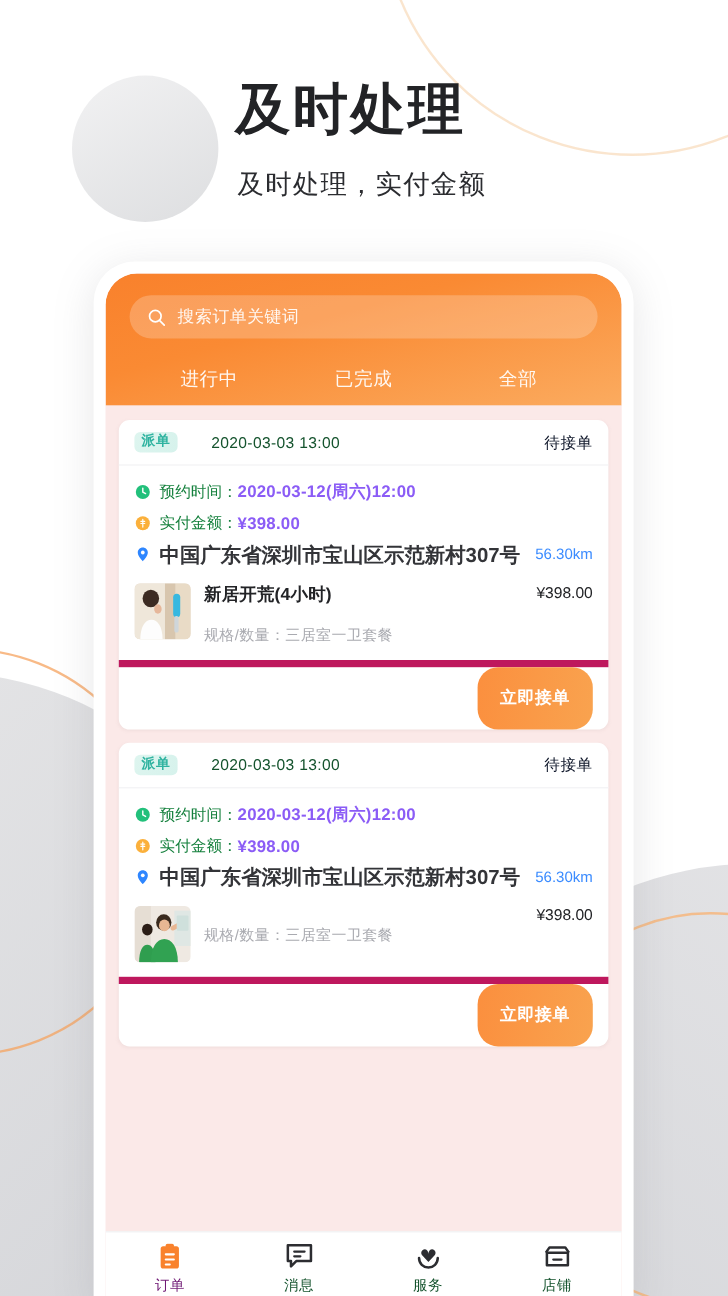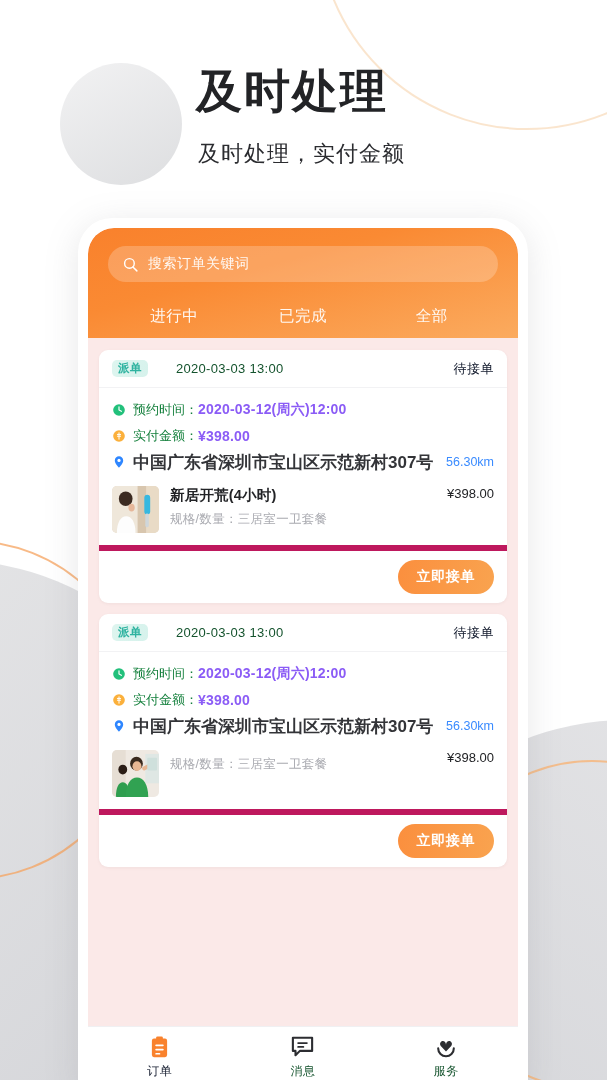--- a/index.html
+++ b/index.html
@@ -165,42 +165,42 @@
   .product-row{
     display:flex; padding:7px 13px 12px 13px;
     border-bottom:6px solid #be185d;
   }
   .thumb{
     width:47px;height:47px;border-radius:5px;flex:0 0 auto;margin-right:11px;
     overflow:hidden; position:relative;
   }
   .prod-mid{ flex:1 1 auto; min-width:0; }
   .prod-title{ font-size:14.5px; color:#222326; font-weight:bold; letter-spacing:.2px; }
-  .prod-spec{ font-size:12.5px; color:#a9aab0; margin-top:6px; letter-spacing:.3px; }
+  .prod-spec{ font-size:12.5px; color:#a9aab0; margin-top:16px; letter-spacing:.3px; }
   .prod-price{ font-size:13px; color:#222326; margin-left:8px; flex:0 0 auto; }
 
-  .card-foot{ height:52px; display:flex; align-items:center; justify-content:flex-end; padding:0 13px; }
+  .card-foot{ height:52px; display:flex; justify-content:flex-end; padding:0 13px; }
   .accept-btn{
     background:linear-gradient(100deg,#fb8f3e 0%,#f9a34f 100%);
     color:#ffffff; font-size:14px; font-weight:bold;
     border:none; border-radius:17px;
     padding:8px 19px; letter-spacing:.6px;
     cursor:pointer;
   }
 
   
   .tabbar{
     flex:0 0 auto; height:62px; background:#ffffff;
     display:flex; align-items:center;
     border-top:1px solid #f0f0f2;
   }
   .tabbar-item{ flex:1; text-align:center; }
   .tabbar-ico{ height:23px; display:flex; align-items:center; justify-content:center; }
   .tabbar-label{ font-size:12px; color:#14532d; margin-top:5px; letter-spacing:.5px; }
-  .tabbar-item.active .tabbar-label{ color:#0f172a; }
+  .tabbar-item.active .tabbar-label{ color:#701a75; }
 </style>
 </head>
 <body>
 
 <div id="bg-layer">
   <div class="deco-gray-left"></div>
   <div class="deco-gray-right"></div>
   <div class="deco-ring-left"></div>
   <div class="deco-ring-right"></div>
   <div class="deco-curve-top"></div>
@@ -393,16 +393,26 @@
       <div class="tabbar-item">
         <div class="tabbar-ico">
           <svg width="22" height="22" viewBox="0 0 24 24">
             <path d="M12 9.6C12 6.6 9.2 4.6 6.9 6.1 5.3 7.1 5 9.4 6.3 10.9L12 17l5.7-6.1c1.3-1.5 1-3.8-.6-4.8C14.8 4.6 12 6.6 12 9.6z" fill="#2c2d31"></path>
             <path d="M3.5 13.5c0 5 3.8 8.6 8.5 8.6s8.5-3.6 8.5-8.6" fill="none" stroke="#2c2d31" stroke-width="2.3" stroke-linecap="round"></path>
           </svg>
         </div>
         <div class="tabbar-label">服务</div>
       </div>
 
+      <div class="tabbar-item">
+        <div class="tabbar-ico">
+          <svg width="23" height="21" viewBox="0 0 26 24">
+            <path d="M3 9h20v12H3z" fill="none" stroke="#2c2d31" stroke-width="2.4" stroke-linejoin="round"></path>
+            <path d="M2 9l3.5-5h15L24 9" fill="none" stroke="#2c2d31" stroke-width="2.4" stroke-linejoin="round"></path>
+            <rect x="8" y="14.5" width="10" height="2.2" rx="1.1" fill="#2c2d31"></rect>
+          </svg>
+        </div>
+        <div class="tabbar-label">店铺</div>
+      </div>
     </div>
 
   </div>
 </div>
 
 </body></html>

